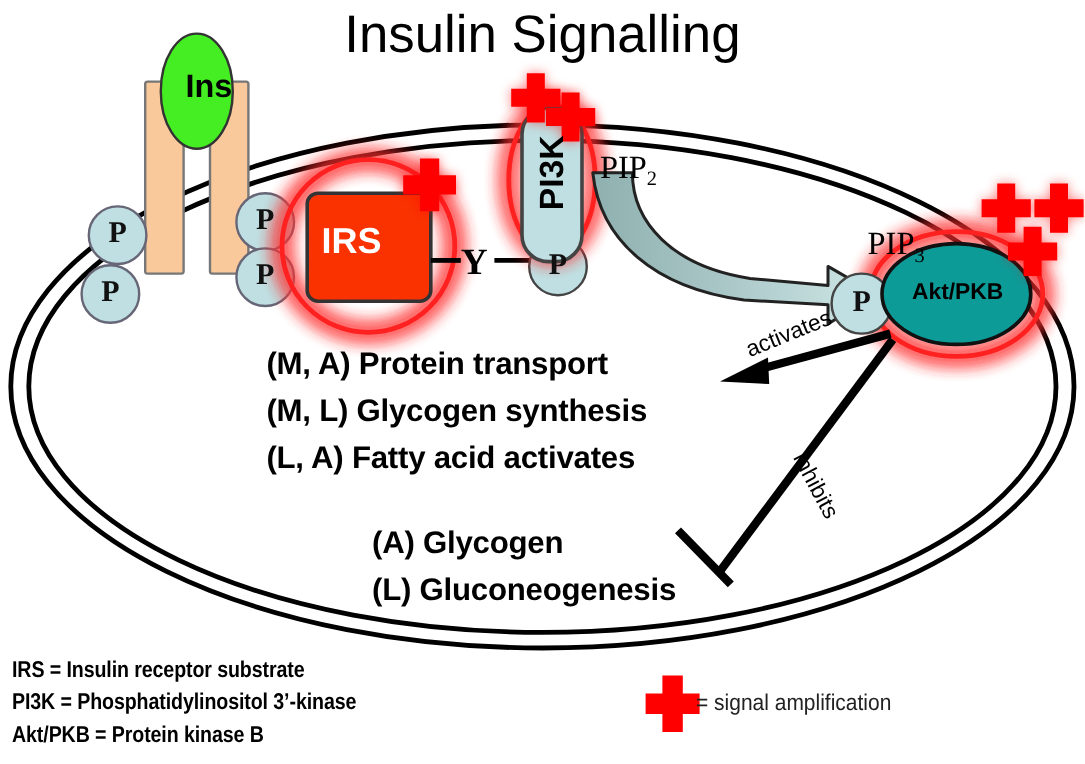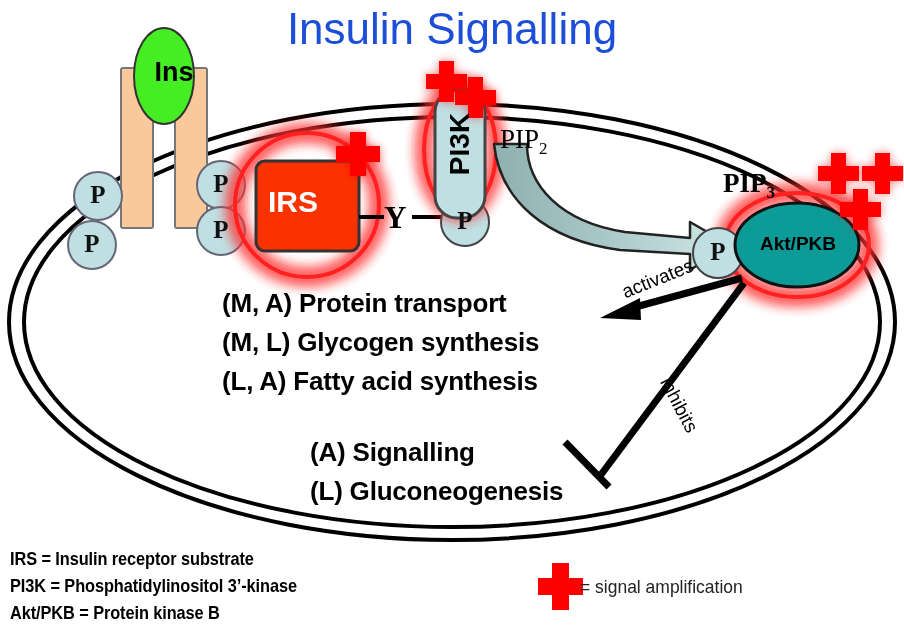--- a/index.html
+++ b/index.html
@@ -5,21 +5,21 @@
   html,body{margin:0;padding:0;background:#fff;}
   body{width:904px;height:637px;overflow:hidden;
        font-family:"Liberation Sans", sans-serif;}
   #stage{position:relative;width:904px;height:637px;background:#ffffff;}
   #svgroot{position:absolute;left:0;top:0;width:904px;height:637px;}
 
   .t{position:absolute;white-space:nowrap;}
 
   
   #title{left:0;top:4px;width:904px;text-align:center;
-         font-size:44px;font-weight:400;color:#1d4ed8;
+         font-size:44px;font-weight:400;color:#000000;
          font-family:"Liberation Sans", sans-serif;letter-spacing:0px;}
 
   
   #ins-label{left:136px;top:57px;width:76px;text-align:center;
              font-size:27px;font-weight:bold;color:#000;}
 
   
   #irs-label{left:252px;top:185px;width:82px;text-align:center;
              font-size:30px;font-weight:bold;color:#ffffff;}
 
@@ -29,21 +29,21 @@
               transform:rotate(-90deg);transform-origin:50% 50%;}
 
   
   #akt-label{left:740px;top:233px;width:116px;text-align:center;
              font-size:19px;font-weight:bold;color:#000;}
 
   
   .pip{font-family:"Liberation Serif", serif;font-size:27px;color:#000;font-weight:400;}
   .pip sub{font-size:17px;}
   #pip2{left:500px;top:124px;}
-  #pip3{left:723px;top:168px;font-weight:bold;}
+  #pip3{left:723px;top:188px;}
 
   
   #y-letter{left:384px;top:200px;font-family:"Liberation Serif", serif;
             font-size:31px;font-weight:bold;color:#000;}
 
   
   .plab{position:absolute;font-family:"Liberation Serif", serif;
         font-size:25px;font-weight:bold;color:#111;text-align:center;}
 
   
@@ -218,22 +218,22 @@
 
   <div class="plab" style="left:74px;top:181px;width:48px;">P</div>
   <div class="plab" style="left:68px;top:230px;width:48px;">P</div>
   <div class="plab" style="left:197px;top:170px;width:48px;">P</div>
   <div class="plab" style="left:197px;top:216px;width:48px;">P</div>
   <div class="plab" style="left:441px;top:207px;width:48px;">P</div>
   <div class="plab" style="left:694px;top:238px;width:48px;">P</div>
 
   <div class="t outcome" id="o1">(M, A) Protein transport</div>
   <div class="t outcome" id="o2">(M, L) Glycogen synthesis</div>
-  <div class="t outcome" id="o3">(L, A) Fatty acid synthesis</div>
-  <div class="t outcome" id="o4">(A) Signalling</div>
+  <div class="t outcome" id="o3">(L, A) Fatty acid activates</div>
+  <div class="t outcome" id="o4">(A) Glycogen</div>
   <div class="t outcome" id="o5">(L) Gluconeogenesis</div>
 
   <div class="t" id="lbl-activates">activates</div>
   <div class="t" id="lbl-inhibits">inhibits</div>
 
   <div class="t legend" id="lg1">IRS = Insulin receptor substrate</div>
   <div class="t legend" id="lg2">PI3K = Phosphatidylinositol 3’-kinase</div>
   <div class="t legend" id="lg3">Akt/PKB = Protein kinase B</div>
   <div class="t" id="lg-amp">= signal amplification</div>
 

